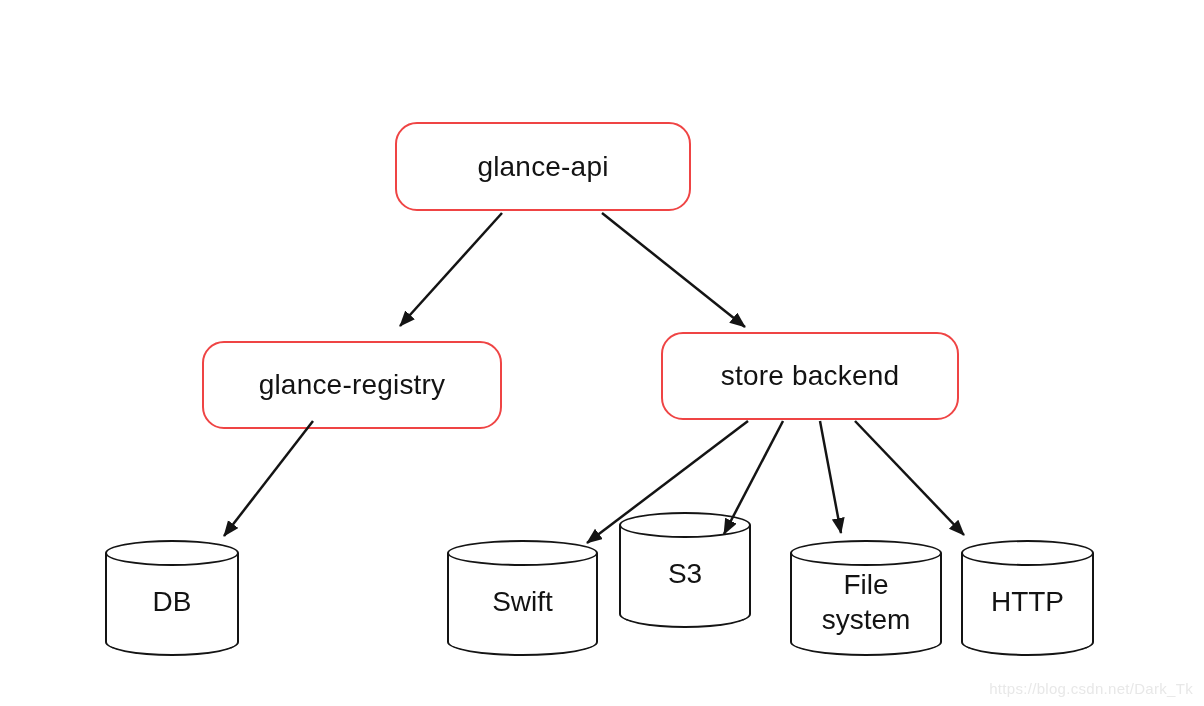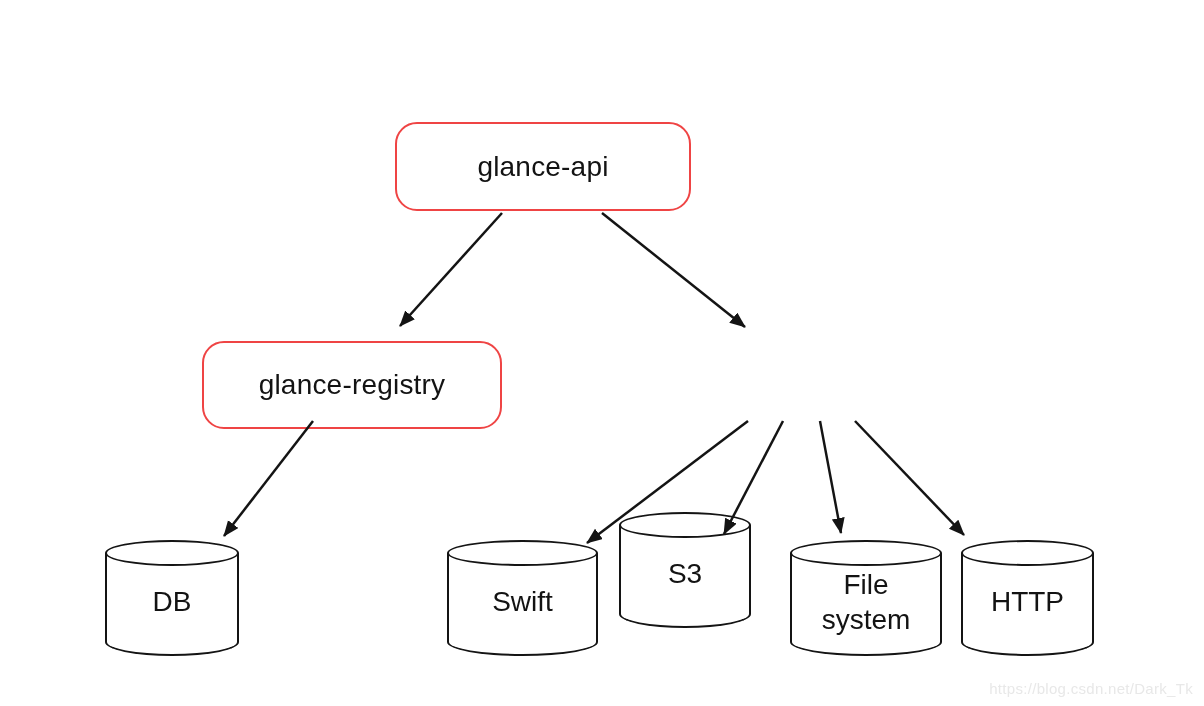--- a/index.html
+++ b/index.html
@@ -104,20 +104,23 @@
   </svg>
 
   <div class="rbox" style="left:395px; top:122px; width:296px; height:89px;">
     <span>glance-api</span>
   </div>
 
   <div class="rbox" style="left:202px; top:332px; width:300px; height:88px;margin-top:9px;">
     <span>glance-registry</span>
   </div>
 
+  <div class="rbox" style="left:661px; top:332px; width:298px; height:88px;">
+    <span>store backend</span>
+  </div>
 
   <div class="cyl" style="left:105px; top:540px; width:134px; height:116px;">
     <div class="cyl-top"></div>
     <div class="cyl-body">
       <span class="cyl-label">DB</span>
     </div>
   </div>
 
   <div class="cyl" style="left:447px; top:540px; width:151px; height:116px;">
     <div class="cyl-top"></div>

